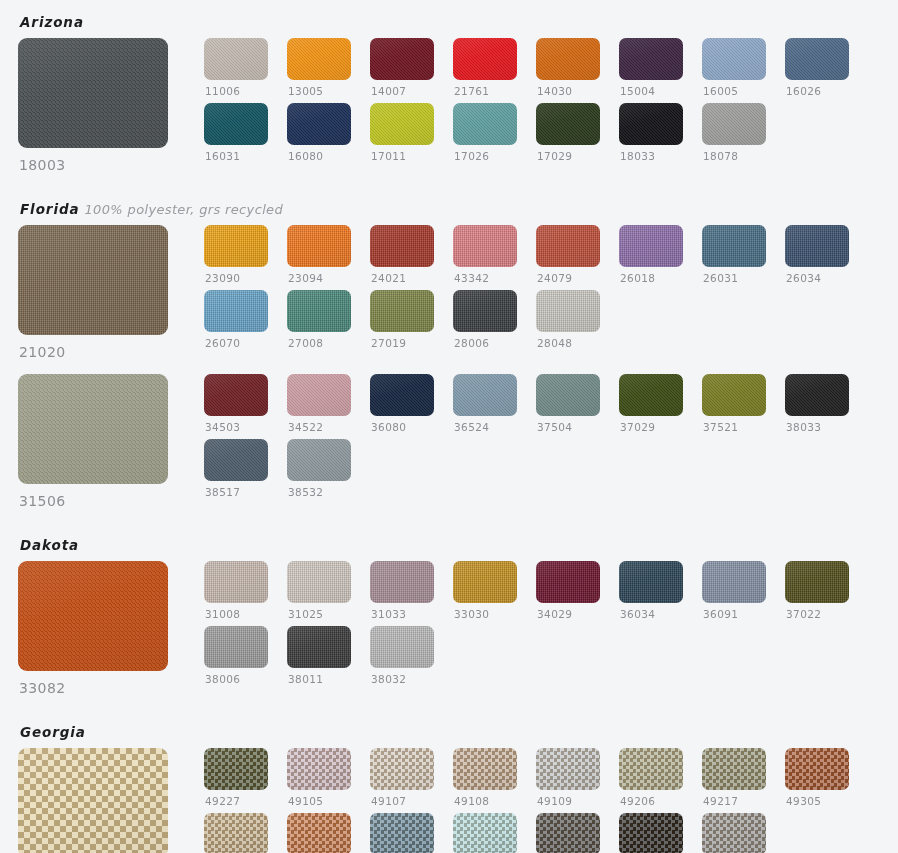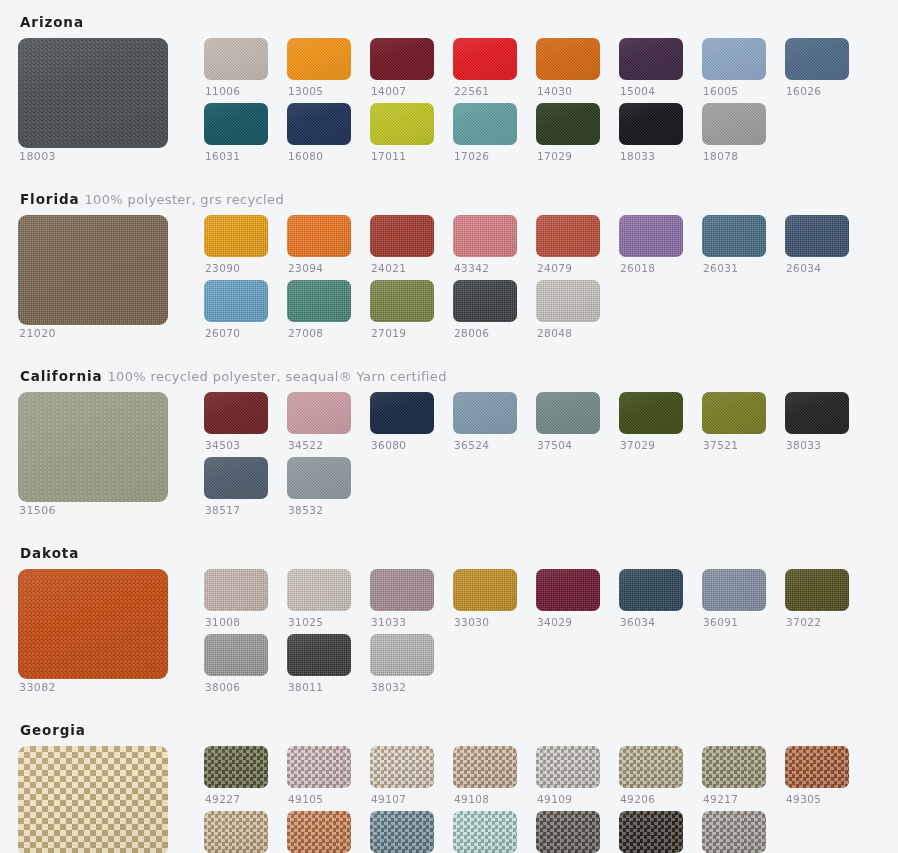--- a/index.html
+++ b/index.html
@@ -23,20 +23,21 @@
 
   
   .section {
     position: relative;
     margin-bottom: 14px;
   }
   .section-head {
     padding: 14px 0 8px 2px;
     line-height: 1;
     white-space: nowrap;
+    font-style: italic;
   }
   .family-name {
     font-size: 13.5px;
     font-weight: 700;
     letter-spacing: 0.9px;
     color: #1e1e1e;
   }
   .family-desc {
     font-size: 13px;
     font-weight: 400;
@@ -58,24 +59,24 @@
     margin-right: 18px;
   }
   .hero-swatch {
     width: 150px;
     height: 110px;
     border-radius: 9px;
     position: relative;
     overflow: hidden;
   }
   .hero-code {
-    font-size: 11px;
+    font-size: 14px;
     color: #8d8e93;
     letter-spacing: 0.4px;
-    margin-top: 2px;
+    margin-top: 9px;
     padding-left: 1px;
   }
 
   
   .grid-col {
     flex: 1 1 auto;
     display: grid;
     grid-template-columns: repeat(8, 64px);
     column-gap: 19px;
     row-gap: 5px;
@@ -179,21 +180,21 @@
               <div class="tex tex-twill"></div>
               <div class="sheen"></div>
             </div>
             <div class="chip-code">14007</div>
           </div>
           <div class="chip">
             <div class="chip-swatch" style="background: rgb(225, 22, 29);">
               <div class="tex tex-twill"></div>
               <div class="sheen"></div>
             </div>
-            <div class="chip-code">22561</div>
+            <div class="chip-code">21761</div>
           </div>
           <div class="chip">
             <div class="chip-swatch" style="background: rgb(209, 102, 15);">
               <div class="tex tex-twill"></div>
               <div class="sheen"></div>
             </div>
             <div class="chip-code">14030</div>
           </div>
           <div class="chip">
             <div class="chip-swatch" style="background: rgb(59, 35, 64);">
@@ -367,21 +368,20 @@
             <div class="chip-swatch" style="background: rgb(205, 202, 196);">
               <div class="tex tex-melange"></div>
               <div class="sheen"></div>
             </div>
             <div class="chip-code">28048</div>
           </div>
         </div>
       </div>
     </div>
     <div class="section">
-      <div class="section-head"><span class="family-name">California</span><span class="family-desc">100% recycled polyester, seaqual® Yarn certified</span></div>
       <div class="section-body">
         <div class="hero-col">
           <div class="hero-swatch" style="background: rgb(155, 156, 136);">
             <div class="tex tex-twill"></div>
             <div class="sheen"></div>
           </div>
           <div class="hero-code">31506</div>
         </div>
         <div class="grid-col">
           <div class="chip">

